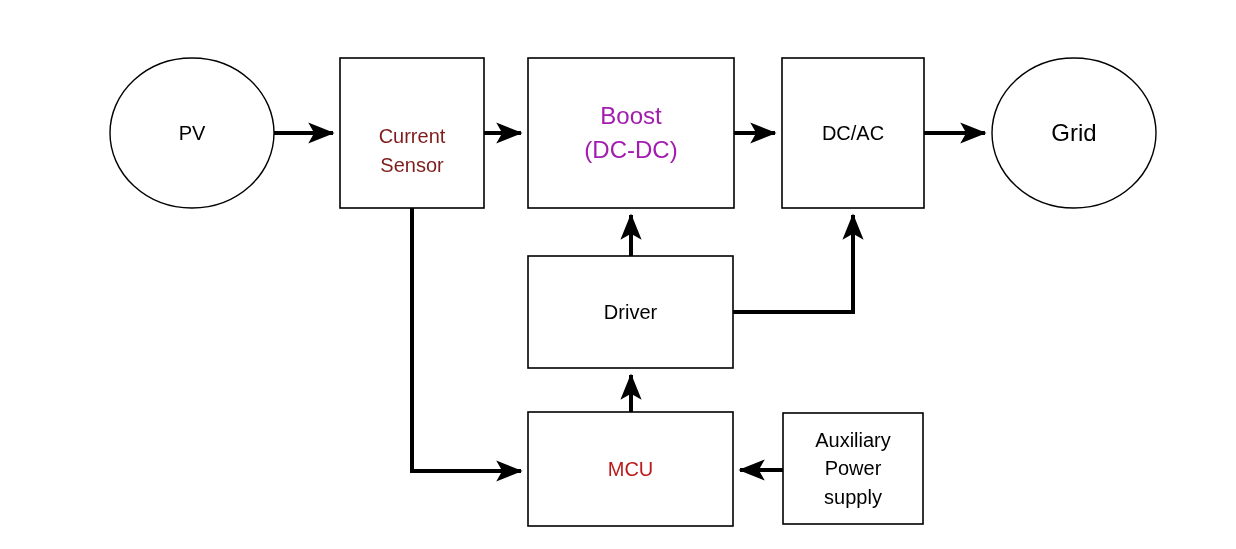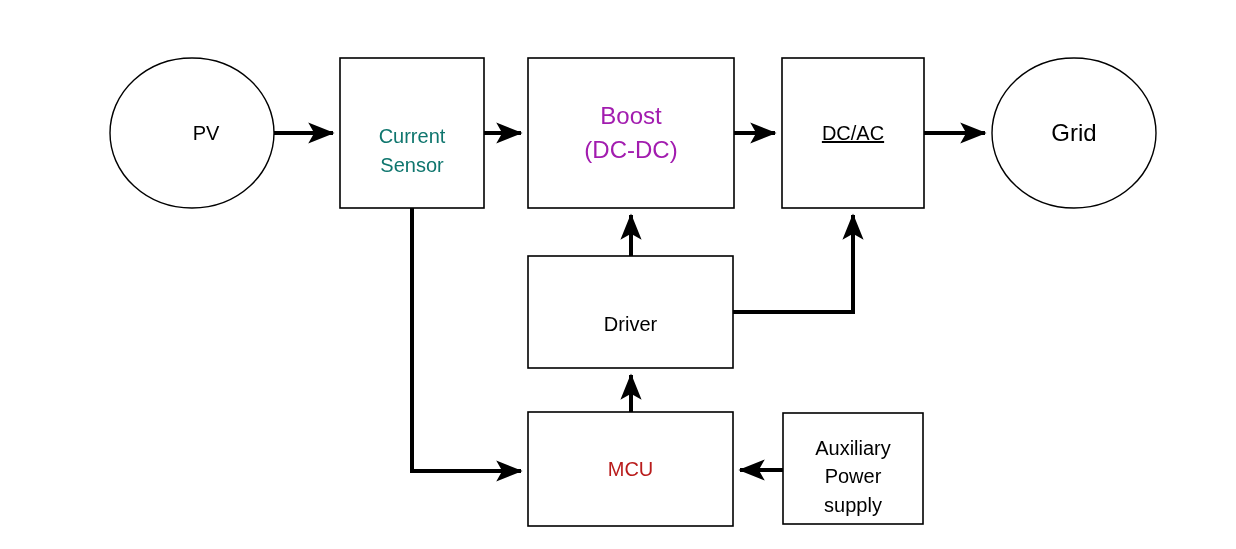--- a/index.html
+++ b/index.html
@@ -71,30 +71,30 @@
         <polyline points="924,133 985,133" fill="none" stroke="#000000" stroke-width="4" stroke-linecap="butt" stroke-linejoin="miter" marker-end="url(#arrowhead)"></polyline>
         <polyline points="631,256 631,215" fill="none" stroke="#000000" stroke-width="4" stroke-linecap="butt" stroke-linejoin="miter" marker-end="url(#arrowhead)"></polyline>
         <polyline points="733,312 853,312 853,215" fill="none" stroke="#000000" stroke-width="4" stroke-linecap="butt" stroke-linejoin="miter" marker-end="url(#arrowhead)"></polyline>
         <polyline points="631,412 631,375" fill="none" stroke="#000000" stroke-width="4" stroke-linecap="butt" stroke-linejoin="miter" marker-end="url(#arrowhead)"></polyline>
         <polyline points="783,470 740,470" fill="none" stroke="#000000" stroke-width="4" stroke-linecap="butt" stroke-linejoin="miter" marker-end="url(#arrowhead)"></polyline>
         <polyline points="412,208 412,471 521,471" fill="none" stroke="#000000" stroke-width="4" stroke-linecap="butt" stroke-linejoin="miter" marker-end="url(#arrowhead)"></polyline>
       </g>
   </svg>
 
   <div id="label-layer">
-      <div class="node-label" style="left: 124px; top: 58px; width: 164px; height: 150px; font-size: 20px; color: rgb(0, 0, 0);">PV</div>
-      <div class="node-label" style="left: 340px; top: 58px; width: 144px; height: 185px; font-size: 20px; color: #0f766e;">Current
+      <div class="node-label" style="left: 110px; top: 58px; width: 164px; height: 150px; font-size: 20px; color: rgb(0, 0, 0);">PV</div>
+      <div class="node-label" style="left: 340px; top: 58px; width: 144px; height: 185px; font-size: 20px; color: #7f1d1d;">Current
 Sensor</div>
       <div class="node-label" style="left: 528px; top: 58px; width: 206px; height: 150px; font-size: 24px; color: #a21caf;">Boost
 (DC-DC)</div>
-      <div class="node-label" style="left: 782px; top: 58px; width: 142px; height: 150px; font-size: 20px; color: rgb(0, 0, 0); text-decoration: underline;">DC/AC</div>
+      <div class="node-label" style="left: 782px; top: 58px; width: 142px; height: 150px; font-size: 20px; color: rgb(0, 0, 0);">DC/AC</div>
       <div class="node-label" style="left: 992px; top: 58px; width: 164px; height: 150px; font-size: 24px; color: rgb(0, 0, 0);">Grid</div>
-      <div class="node-label" style="left: 528px; top: 256px; width: 205px; height: 112px; font-size: 20px; color: rgb(0, 0, 0); margin-top: 12px;">Driver</div>
+      <div class="node-label" style="left: 528px; top: 256px; width: 205px; height: 112px; font-size: 20px; color: rgb(0, 0, 0);">Driver</div>
       <div class="node-label" style="left: 528px; top: 412px; width: 205px; height: 114px; font-size: 20px; color: #b91c1c;">MCU</div>
-      <div class="node-label" style="left: 783px; top: 413px; width: 140px; height: 111px; font-size: 20px; color: rgb(0, 0, 0); margin-top: 8px;">Auxiliary
+      <div class="node-label" style="left: 783px; top: 413px; width: 140px; height: 111px; font-size: 20px; color: rgb(0, 0, 0);">Auxiliary
 Power
 supply</div>
     </div>
   <div id="hit-layer">
       <div class="shape-hit" style="left: 110px; top: 58px; width: 164px; height: 150px; border-radius: 50%;"></div>
       <div class="shape-hit" style="left: 340px; top: 58px; width: 144px; height: 150px;"></div>
       <div class="shape-hit" style="left: 528px; top: 58px; width: 206px; height: 150px;"></div>
       <div class="shape-hit" style="left: 782px; top: 58px; width: 142px; height: 150px;"></div>
       <div class="shape-hit" style="left: 992px; top: 58px; width: 164px; height: 150px; border-radius: 50%;"></div>
       <div class="shape-hit" style="left: 528px; top: 256px; width: 205px; height: 112px;"></div>

